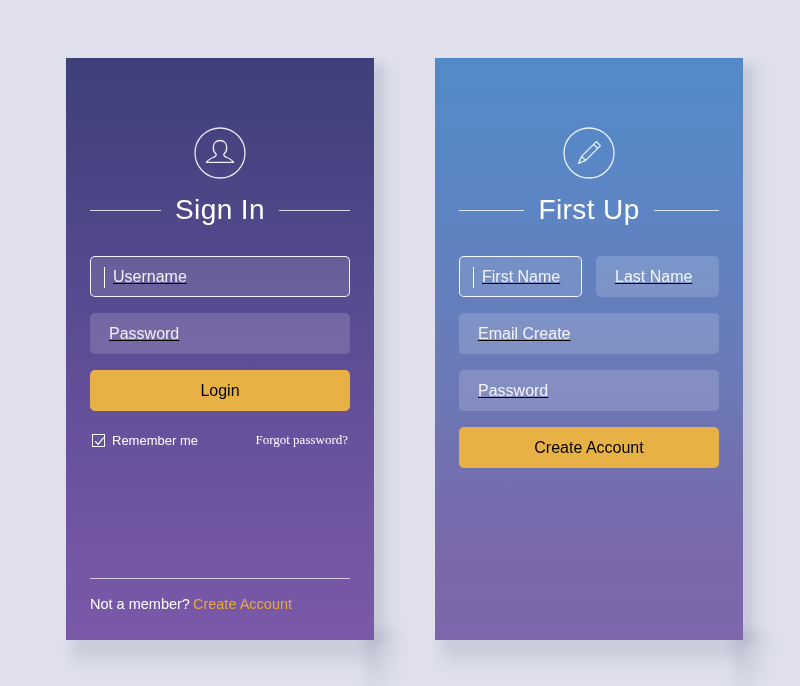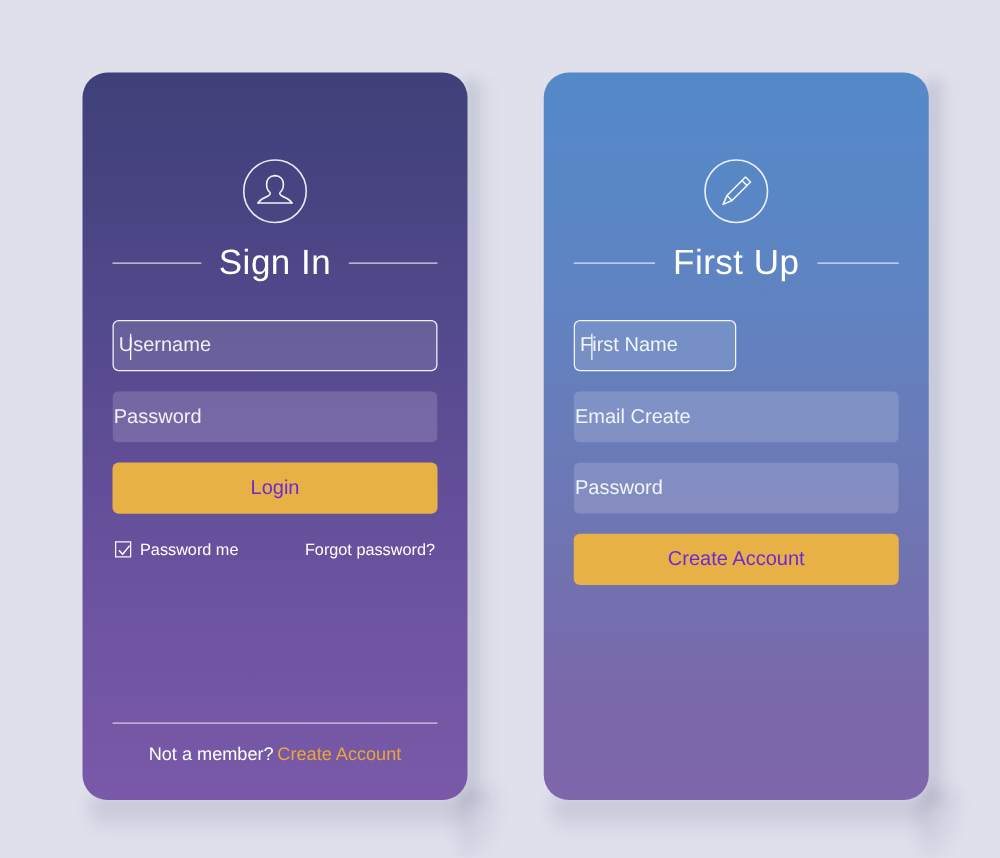--- a/index.html
+++ b/index.html
@@ -21,21 +21,20 @@
     inset: 0;
   }
 
   
   .card {
     position: absolute;
     top: 58px;
     width: 308px;
     height: 582px;
     overflow: hidden;
-    border-radius: 20px;
   }
 
   .card-signin  { left: 66px; background: linear-gradient(180deg,
                     #3f4079 0%, #484482 18%, #554a8f 38%,
                     #634f99 58%, #6e54a1 76%, #7a59a9 100%); }
 
   .card-signup  { left: 435px; background: linear-gradient(180deg,
                     #5489c8 0%, #5987c6 16%, #6182c0 34%,
                     #6a7bb8 52%, #7271b0 70%, #7a68aa 86%, #7e66ab 100%); }
 
@@ -104,23 +103,24 @@
   .fields { margin-top: 30px; }
 
   .field {
     width: 100%;
     height: 41px;
     border-radius: 5px;
     background: rgba(255,255,255,0.16);
     border: 1px solid transparent;
     display: flex;
     align-items: center;
-    padding: 0 0;
+    padding: 0 18px;
     margin-bottom: 16px;
     position: relative;
+    text-decoration: underline;
   }
   .field.focused {
     border-color: rgba(255,255,255,0.92);
     background: rgba(255,255,255,0.12);
   }
   .field-text {
     color: rgba(255,255,255,0.90);
     font-size: 16px;
     font-weight: 400;
     line-height: 1;
@@ -131,31 +131,32 @@
     top: 10px;
     width: 1px;
     height: 21px;
     background: #ffffff;
   }
   .field.focused .field-text { margin-left: 4px; }
 
   .field-row {
     display: flex;
     gap: 14px;
+    justify-content: center;
   }
   .field-row .field { width: 50%; margin-bottom: 16px; }
 
   
   .primary-btn {
     width: 100%;
     height: 41px;
     border: none;
     border-radius: 5px;
     background: #e8b146;
-    color: #6d28d9;
+    color: #000000;
     font-family: "Liberation Sans", sans-serif;
     font-size: 16px;
     font-weight: 400;
     cursor: pointer;
     display: flex;
     align-items: center;
     justify-content: center;
   }
 
   
@@ -183,36 +184,36 @@
   .small-text {
     color: #ffffff;
     font-size: 13px;
     font-weight: 400;
   }
   .link-muted {
     color: #ffffff;
     font-size: 13px;
     text-decoration: none;
     cursor: pointer;
+    font-family: Liberation Serif, serif;
   }
 
   
   .footer {
     position: absolute;
     left: 24px;
     right: 24px;
     bottom: 96px;
   }
   .footer-rule {
     height: 1px;
     background: rgba(255,255,255,0.70);
     margin-bottom: 17px;
   }
   .footer-line {
-    text-align: center;
     font-size: 14.5px;
     color: #ffffff;
     white-space: nowrap;
   }
   .footer-link {
     color: #e8a93a;
     text-decoration: none;
     cursor: pointer;
     margin-left: 3px;
   }
@@ -259,21 +260,21 @@
 
         <button class="primary-btn">Login</button>
 
         <div class="options-row">
           <div class="remember">
             <span class="checkbox">
               <svg width="11" height="11" viewBox="0 0 11 11">
                 <path d="M1.5 5.6 L4.1 8.4 L9.4 1.9" fill="none" stroke="#ffffff" stroke-width="1.2" stroke-linecap="round" stroke-linejoin="round"></path>
               </svg>
             </span>
-            <span class="small-text">Password me</span>
+            <span class="small-text">Remember me</span>
           </div>
           <a class="link-muted">Forgot password?</a>
         </div>
       </div>
 
       <div class="footer">
         <div class="footer-rule"></div>
         <div class="footer-line">
           <span>Not a member?</span><a class="footer-link">Create Account</a>
         </div>
@@ -298,20 +299,23 @@
         <div class="rule"></div>
       </div>
 
       <div class="fields">
 
         <div class="field-row">
           <div class="field focused">
             <span class="caret"></span>
             <span class="field-text">First Name</span>
           </div>
+          <div class="field">
+            <span class="field-text">Last Name</span>
+          </div>
         </div>
 
         <div class="field">
           <span class="field-text">Email Create</span>
         </div>
 
         <div class="field">
           <span class="field-text">Password</span>
         </div>
 

